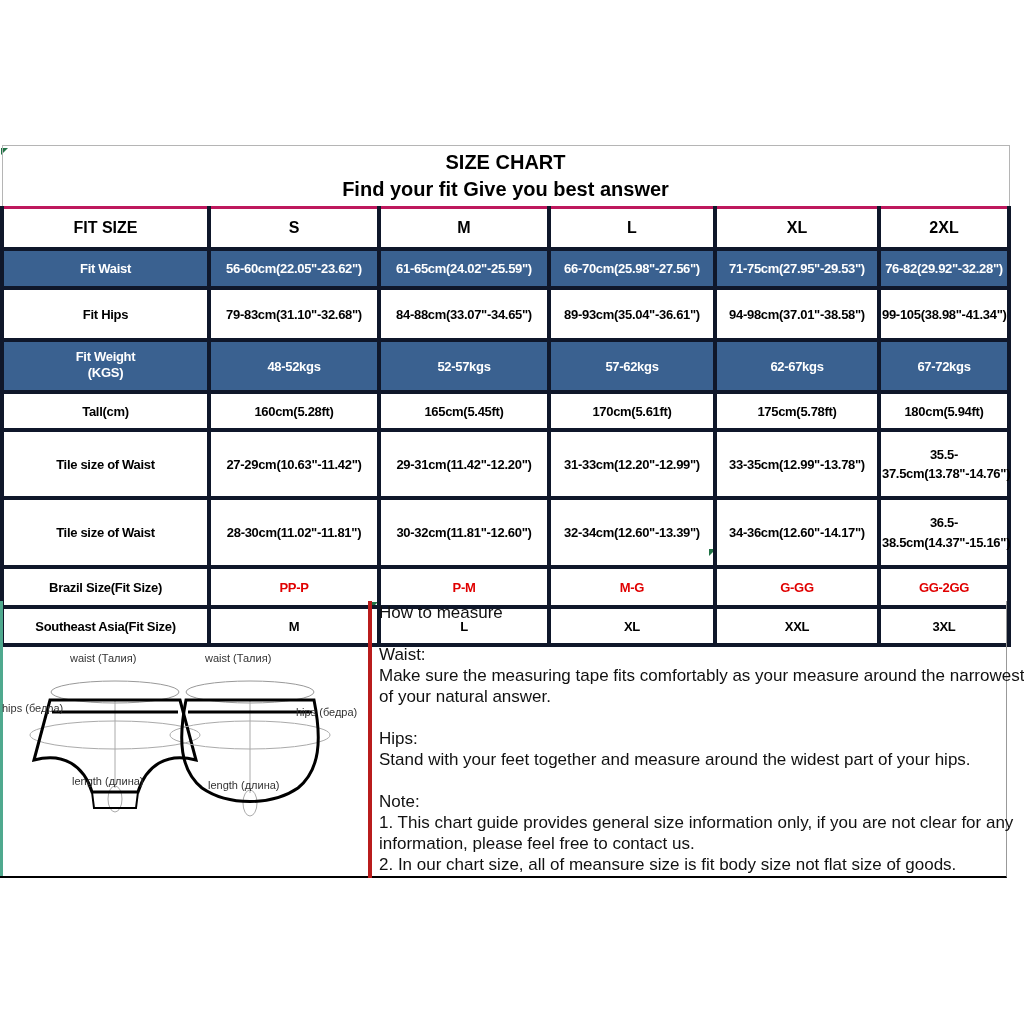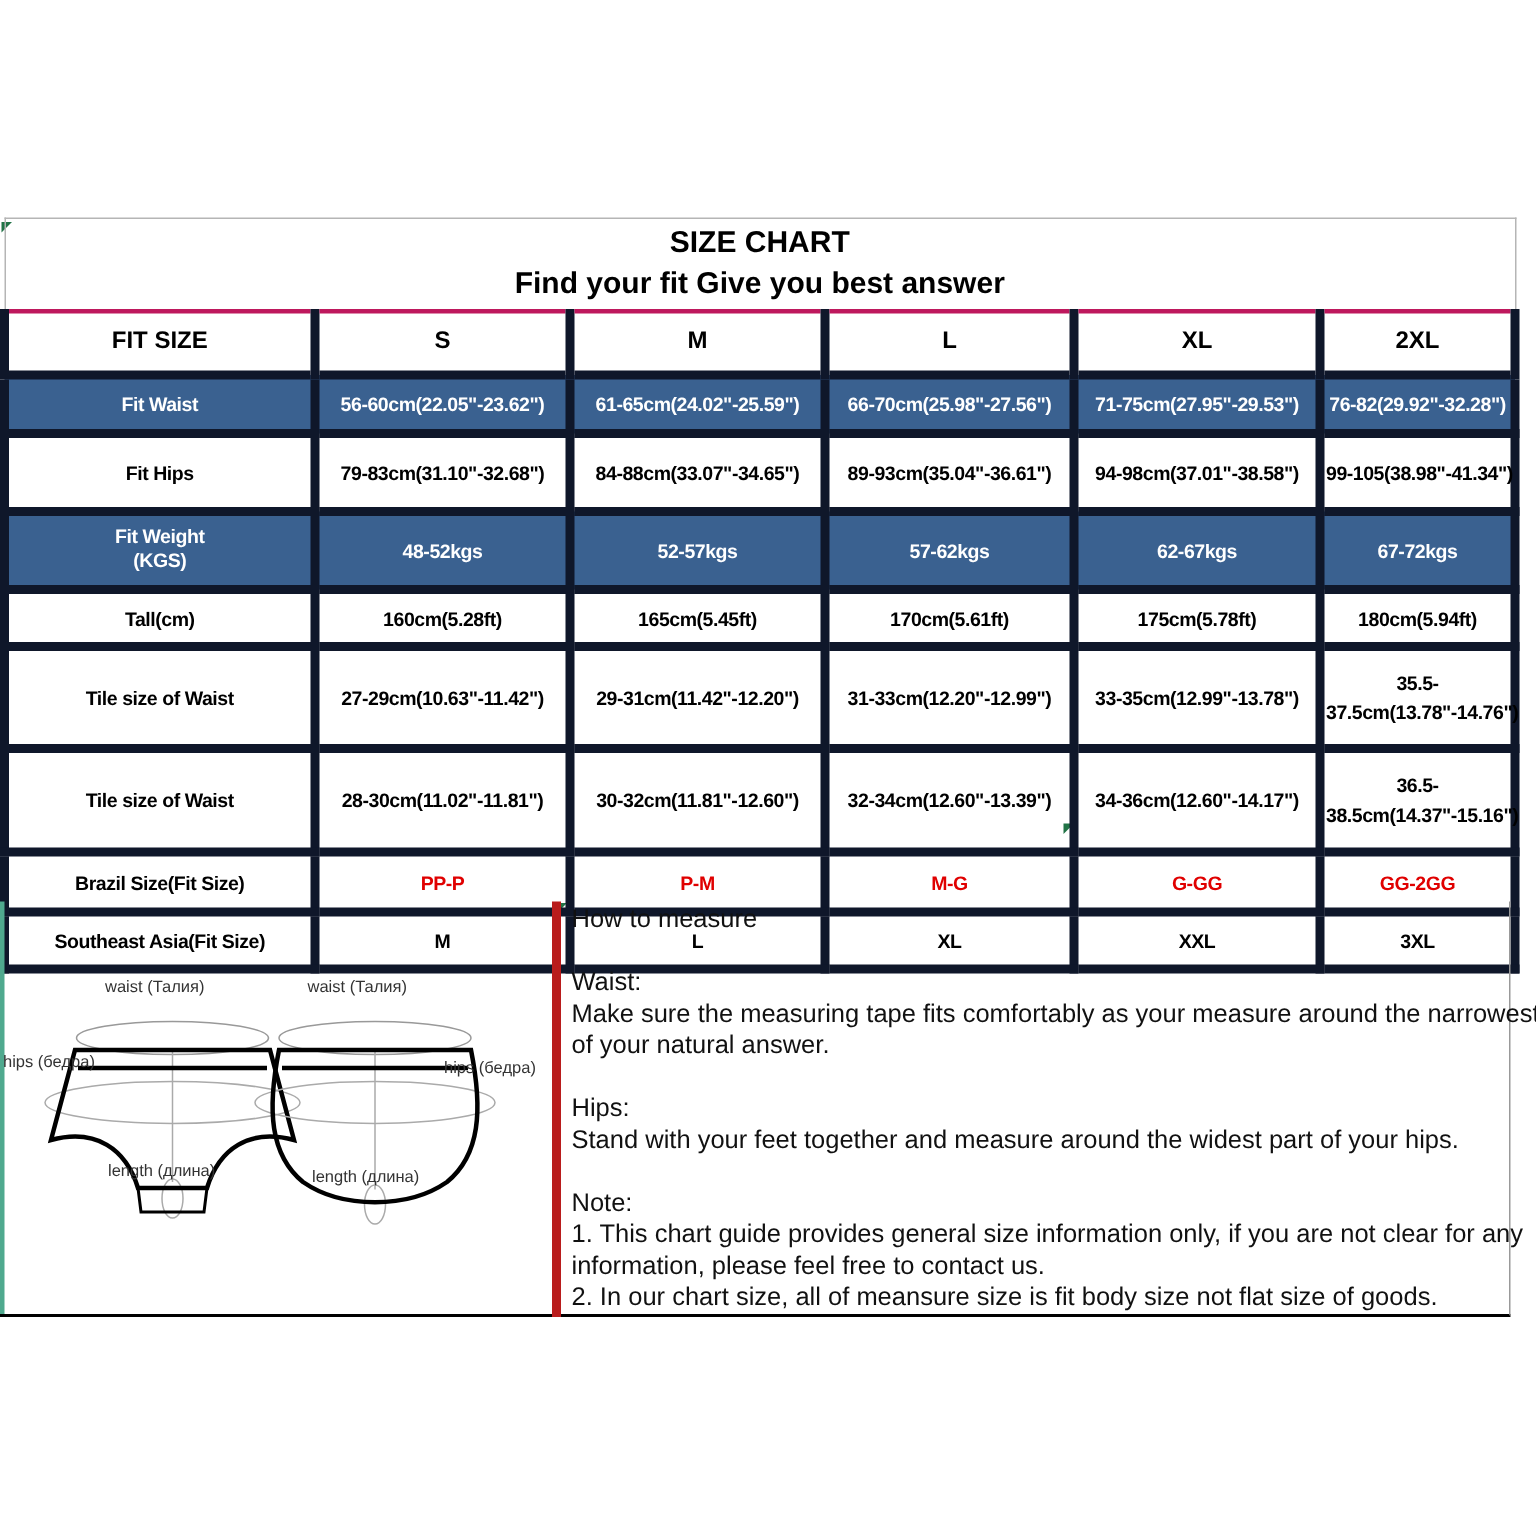--- a/index.html
+++ b/index.html
@@ -6,21 +6,21 @@
   #screenshot{
     position:relative;width:1024px;height:1024px;background:#ffffff;overflow:hidden;
     font-family:"Liberation Sans","DejaVu Sans",sans-serif;color:#000;
   }
   
   table.size-chart{
     position:absolute;left:0;top:145px;width:1007px;
     border-collapse:collapse;table-layout:fixed;
   }
   table.size-chart td{
-    border:6px solid #0f172a;text-align:center;vertical-align:middle;
+    border:4px solid #0f172a;text-align:center;vertical-align:middle;
     font-weight:bold;font-size:13px;letter-spacing:-0.3px;padding:0 1px;
   }
   tr.title-row td{
     border:1px solid #b5b5b5;height:60px;font-size:20px;letter-spacing:0;
     line-height:1.35;
   }
   tr.hdr-row td{border-top:3px solid #be185d;border-bottom:3px solid #000;height:38px;font-size:16px;letter-spacing:0;}
   tr.r-waist td, tr.r-weight td{background:#3A6190;color:#fff;}
   tr.r-waist{height:39px;} tr.r-hips{height:52px;} tr.r-weight{height:52px;}
   tr.r-tall{height:38px;} tr.r-tile1{height:68px;} tr.r-tile2{height:69px;}
@@ -33,21 +33,21 @@
   td.rowlabel .l2{line-height:1.4;}
   
   .bottom-section{
     position:absolute;left:0;top:601px;width:1007px;height:277px;
     box-sizing:border-box;border-bottom:2px solid #000;border-right:1px solid #999;
   }
   .teal-edge{position:absolute;left:0;top:601px;width:3px;height:277px;background:#4FA98E;}
   .diagram-area{position:absolute;left:0;top:0;width:368px;height:277px;border-radius:29px;}
   .measure-area{
     position:absolute;left:368px;top:0;width:645px;height:277px;
-    box-sizing:border-box;border-left:6px solid #b91c1c;
+    box-sizing:border-box;border-left:4px solid #b91c1c;
     padding:1px 0 0 7px;font-size:17px;line-height:21px;color:#111;
   }
   .measure-area div{white-space:nowrap;}
   .m-gap{height:21px;}
   .diag-label{
     position:absolute;font-size:11px;color:#333;letter-spacing:0;
     white-space:nowrap;
   }
   .excel-tri{
     position:absolute;width:0;height:0;

